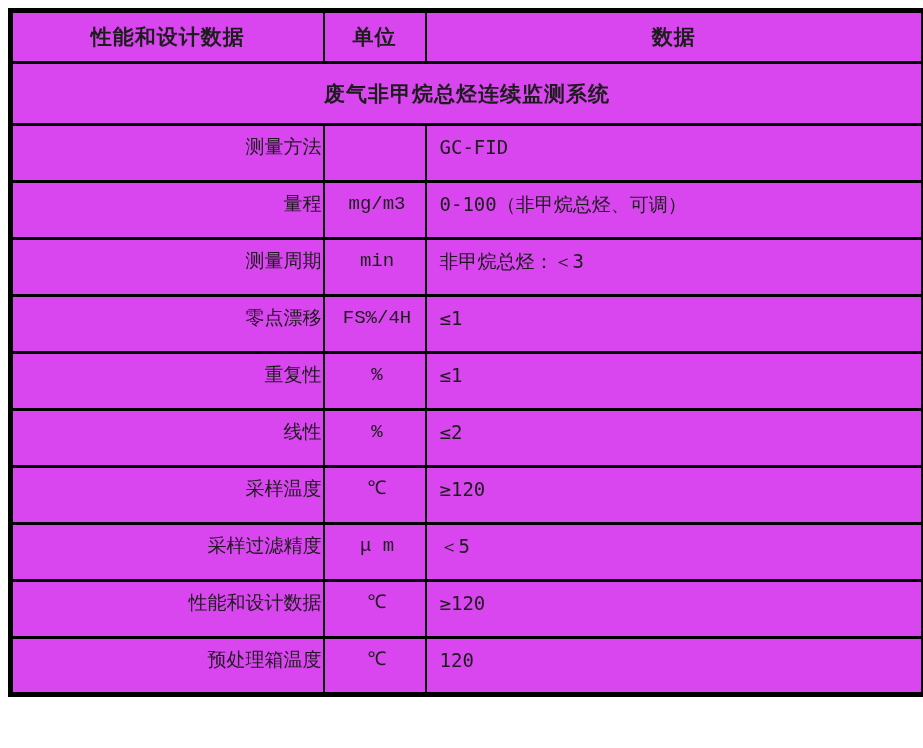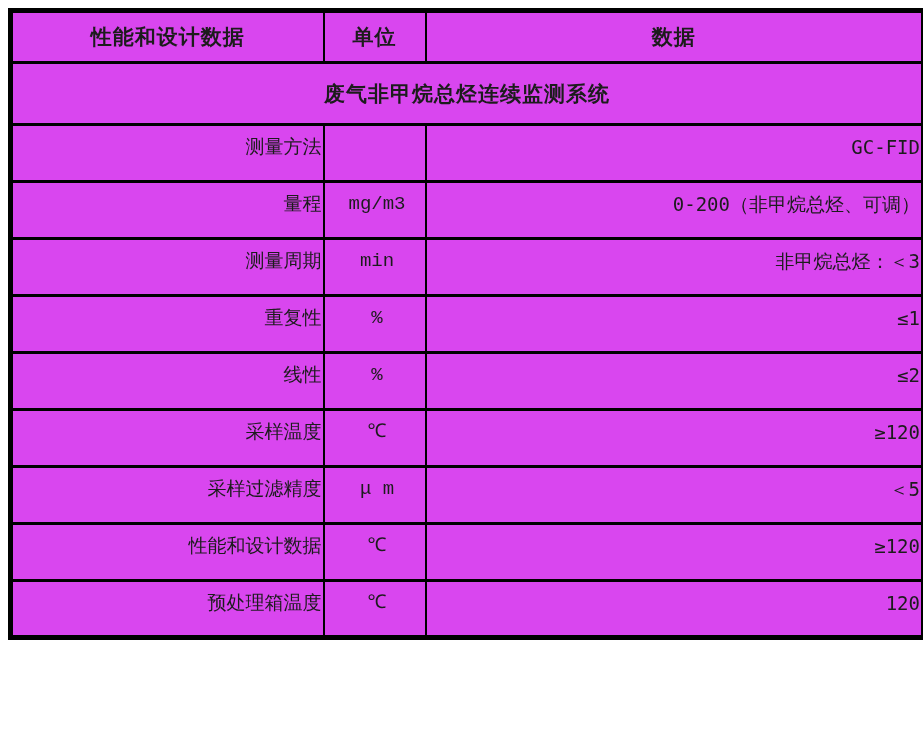--- a/index.html
+++ b/index.html
@@ -56,21 +56,21 @@
     line-height: 1.2;
   }
   .cell-name  { text-align: right; }
   .cell-unit  {
     text-align: center;
     font-family: "Liberation Mono", "DejaVu Sans Mono", monospace;
     font-size: 18px;
     padding-left: 6px;
   }
   .cell-value {
-    text-align: right;
+    text-align: left;
     padding-left: 13px;
     font-family: "DejaVu Sans Mono", "Liberation Mono", monospace;
     font-size: 18px;
   }
 </style>
 </head>
 <body>
 
 <table class="spec-table">
   <colgroup>
@@ -88,26 +88,31 @@
     <td colspan="3">废气非甲烷总烃连续监测系统</td>
   </tr>
   <tr class="data-row">
     <td class="cell-name">测量方法</td>
     <td class="cell-unit"></td>
     <td class="cell-value">GC-FID</td>
   </tr>
   <tr class="data-row">
     <td class="cell-name">量程</td>
     <td class="cell-unit">mg/m3</td>
-    <td class="cell-value">0-200（非甲烷总烃、可调）</td>
+    <td class="cell-value">0-100（非甲烷总烃、可调）</td>
   </tr>
   <tr class="data-row">
     <td class="cell-name">测量周期</td>
     <td class="cell-unit">min</td>
     <td class="cell-value">非甲烷总烃：＜3</td>
+  </tr>
+  <tr class="data-row">
+    <td class="cell-name">零点漂移</td>
+    <td class="cell-unit">FS%/4H</td>
+    <td class="cell-value">≤1</td>
   </tr>
   <tr class="data-row">
     <td class="cell-name">重复性</td>
     <td class="cell-unit">%</td>
     <td class="cell-value">≤1</td>
   </tr>
   <tr class="data-row">
     <td class="cell-name">线性</td>
     <td class="cell-unit">%</td>
     <td class="cell-value">≤2</td>

